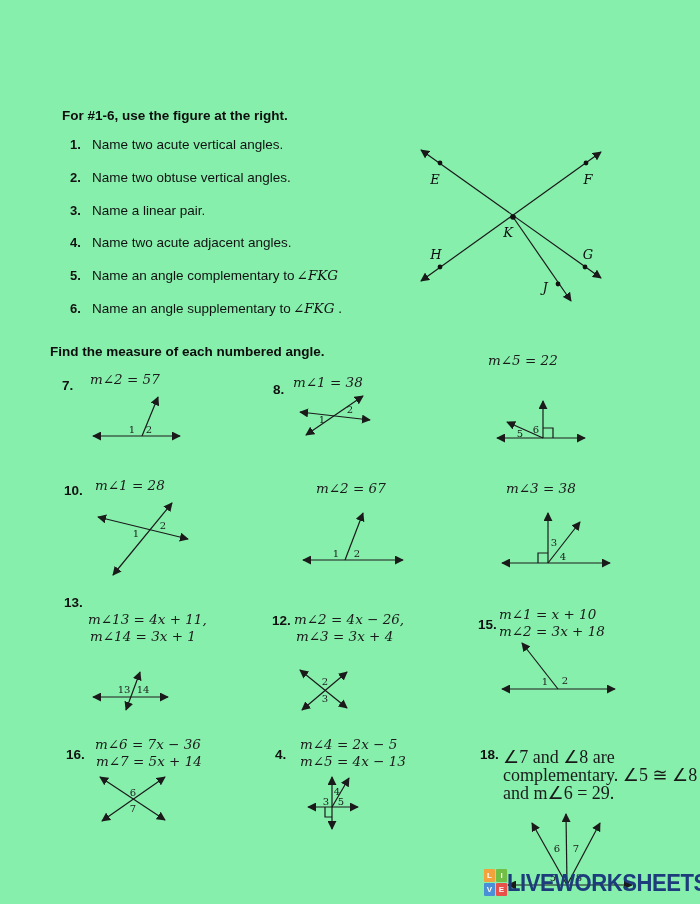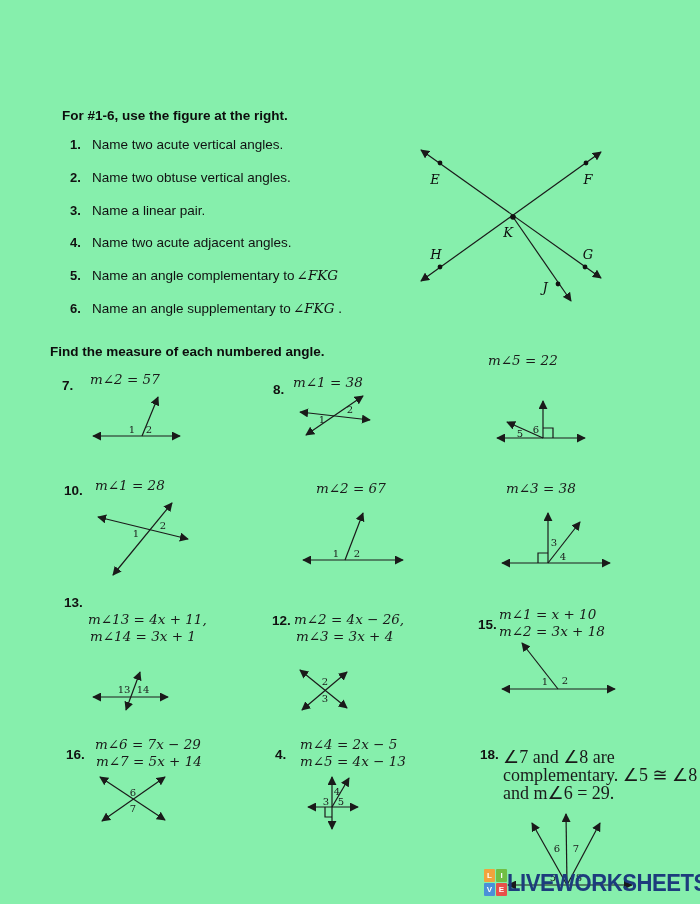--- a/index.html
+++ b/index.html
@@ -217,21 +217,21 @@
       </defs>
     <g>
       <line class="ln" x1="2" y1="51" x2="115" y2="51" marker-start="url(#m15)" marker-end="url(#m15)"></line>
       <line class="ln" x1="58" y1="51" x2="22" y2="5" marker-end="url(#m15)"></line>
     </g>
     <text class="alabel" x="45" y="47" text-anchor="middle">1</text>
     <text class="alabel" x="65" y="46" text-anchor="middle">2</text>
   </svg>
 
   <div class="pn" style="left:66px;top:747px;">16.</div>
-  <div class="given" style="left:95px;top:736px;">m∠6 = 7x − 29</div>
+  <div class="given" style="left:95px;top:736px;">m∠6 = 7x − 36</div>
   <div class="given" style="left:96px;top:753px;">m∠7 = 5x + 14</div>
   <svg style="left:98px;top:768px;" width="75" height="60">
     <defs>
         <marker id="m16" viewBox="0 0 10 10" refX="9" refY="5" markerWidth="7.5" markerHeight="7.5" orient="auto-start-reverse">
           <path d="M0 0L10 5L0 10z" fill="#1a1a1a"></path>
         </marker>
       </defs>
     <g>
       <line class="ln" x1="2" y1="9" x2="67" y2="52" marker-start="url(#m16)" marker-end="url(#m16)"></line>
       <line class="ln" x1="4" y1="53" x2="67" y2="9" marker-start="url(#m16)" marker-end="url(#m16)"></line>

